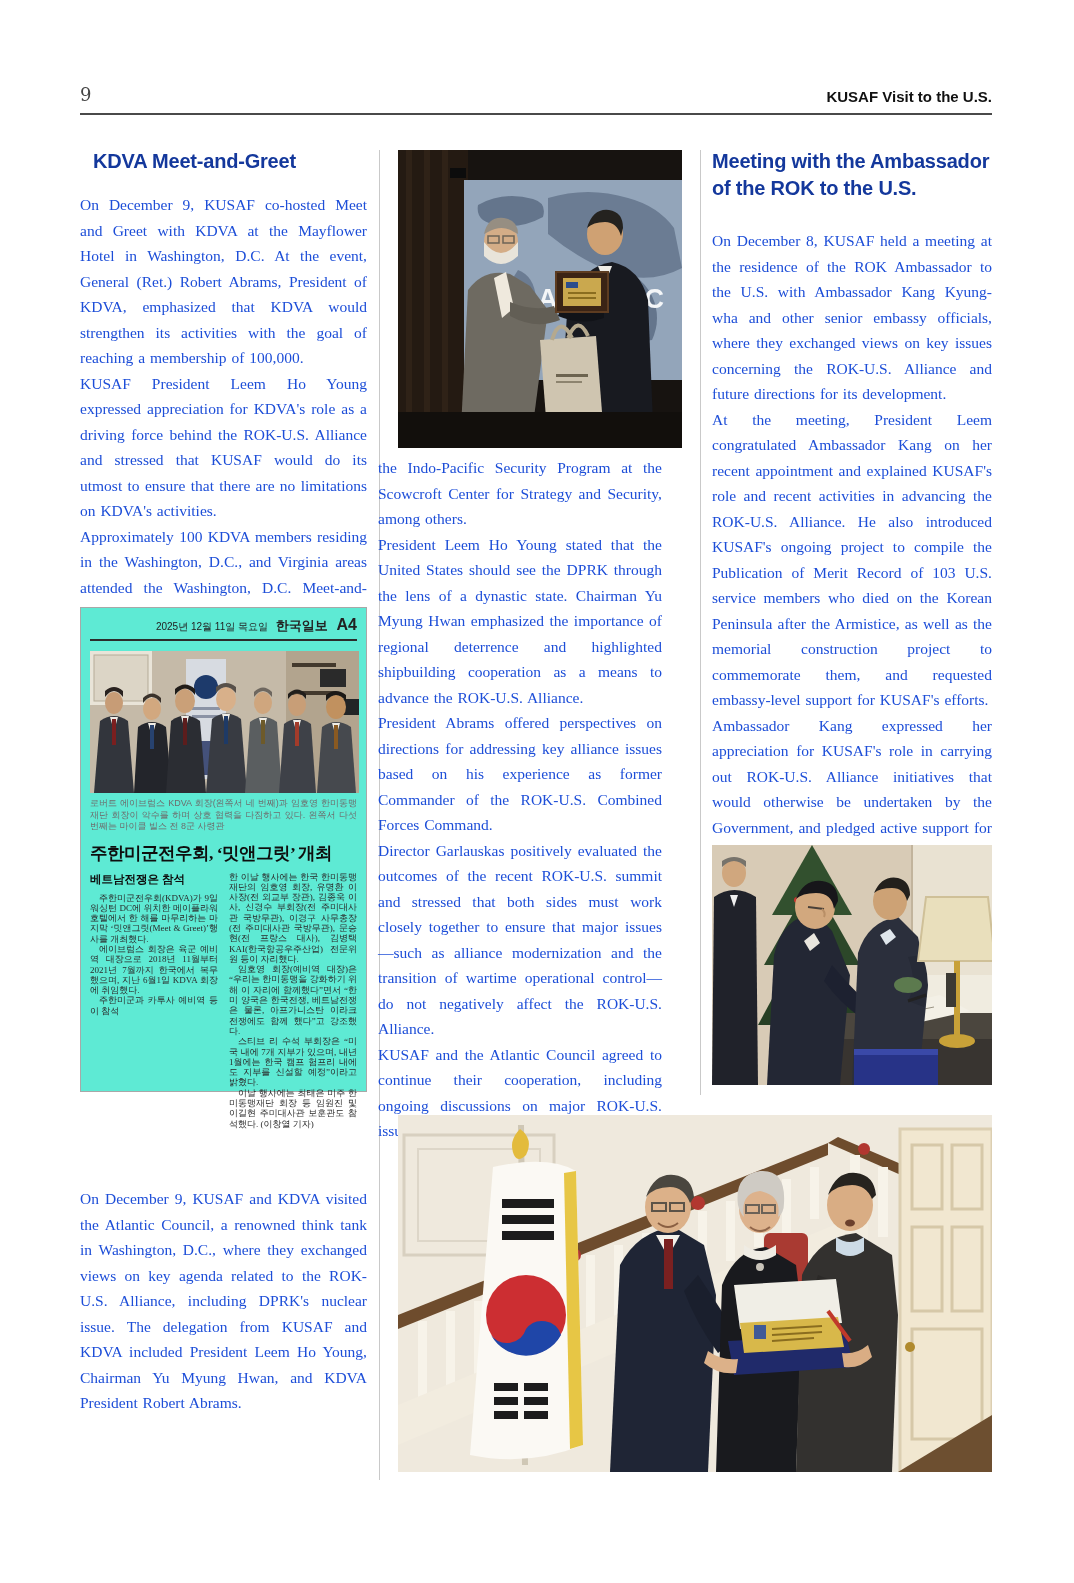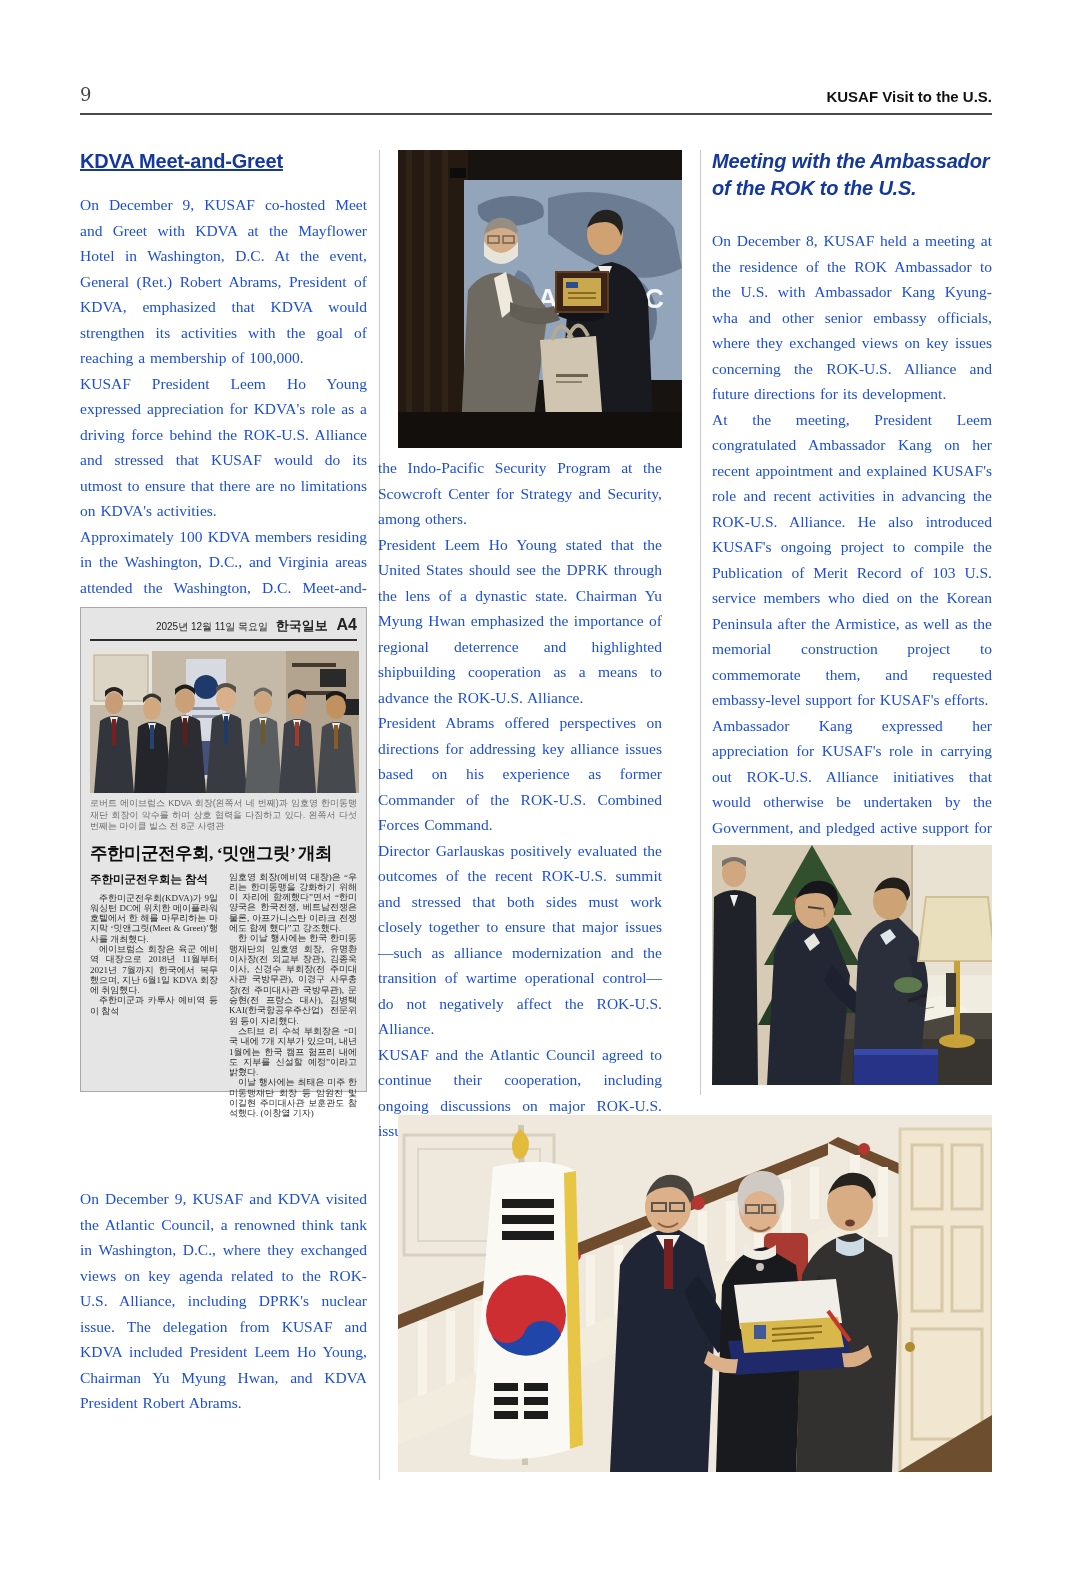--- a/index.html
+++ b/index.html
@@ -22,49 +22,49 @@
 
   
   h2.sec { font-family:"Liberation Sans", sans-serif; font-weight:bold; color:#14389c;
     font-size:20px; line-height:27px; letter-spacing:-0.2px; }
   .body-text p { font-size:15.5px; line-height:25.5px; text-align:justify; color:#1d4ed8;
     margin:0; word-spacing:1px; }
 
   .abs { position:absolute; }
 
   
-  .l-art1-title { left:80px; top:148px; width:290px;text-decoration:underline; }
+  .l-art1-title { left:93px; top:148px; width:290px; }
   .l-art1-body  { left:80px; top:192px; width:287px; }
   .l-art2-title { left:80px; top:1112px; width:290px; }
   .l-art2-body  { left:80px; top:1186px; width:287px; }
 
   
   .newspaper { left:80px; top:607px; width:287px; height:485px; border:1px solid #a8a8a8;
-    background:#e5e5e5; padding:8px 9px 6px 9px; }
+    background:#5eead4; padding:8px 9px 6px 9px; }
   .np-dateline { text-align:right; font-size:10px; color:#222; border-bottom:2px solid #2c2c2c;
     padding-bottom:4px; font-family:"Liberation Sans", sans-serif; }
   .np-dateline .mast { font-weight:bold; font-size:13px; margin-left:5px; }
   .np-dateline .pg { font-weight:bold; font-size:16px; margin-left:6px; }
   .np-photo { margin-top:10px; width:269px; height:142px; background:#c9bfae; overflow:hidden; }
   .np-caption { margin-top:5px; font-size:9px; line-height:11.5px; color:#6d6d6d; text-align:justify;
     font-family:"Liberation Sans", sans-serif; }
   .np-headline { margin-top:8px; font-size:17.5px; font-weight:bold; color:#0e0e0e;
     letter-spacing:-0.5px; line-height:24px; }
   .np-cols { display:flex; gap:11px; margin-top:7px; }
   .np-col { width:129px; }
   .np-subhead { font-size:11.5px; font-weight:bold; color:#0e0e0e; margin-bottom:6px; }
   .np-col p { font-size:9px; line-height:10.3px; text-align:justify; color:#2a2a2a; text-indent:1em; }
   .np-col.c2 p:first-child { text-indent:0; }
 
   
   .m-photo { left:398px; top:150px; width:284px; height:298px; background:#1a1511; overflow:hidden; }
   .m-body  { left:378px; top:455px; width:284px; }
 
   
-  .r-title { left:712px; top:148px; width:284px;font-style:italic; }
+  .r-title { left:712px; top:148px; width:284px; }
   .r-body  { left:712px; top:228px; width:280px; }
   .r-photo { left:712px; top:845px; width:280px; height:240px; background:#ded3c2; overflow:hidden; }
 
   
   .b-photo { left:398px; top:1115px; width:594px; height:357px; background:#efe9df; overflow:hidden; }
 
   svg { display:block; }
 </style>
 </head>
 <body>
@@ -163,30 +163,30 @@
         </g>
       </svg>
     </div>
 
     <div class="np-caption">로버트 에이브럼스 KDVA 회장(왼쪽서 네 번째)과 임호영 한미동맹재단 회장이 악수를 하며 상호 협력을 다짐하고 있다. 왼쪽서 다섯 번째는 마이클 빌스 전 8군 사령관</div>
 
     <div class="np-headline">주한미군전우회, ‘밋앤그릿’ 개최</div>
 
     <div class="np-cols">
       <div class="np-col c1">
-        <div class="np-subhead">주한미군전우회는 참석</div>
+        <div class="np-subhead">베트남전쟁은 참석</div>
         <div>
             <p>주한미군전우회(KDVA)가 9일 워싱턴 DC에 위치한 메이플라워호텔에서 한 해를 마무리하는 마지막 ‘밋앤그릿(Meet &amp; Greet)’행사를 개최했다.</p>
             <p>에이브럼스 회장은 육군 예비역 대장으로 2018년 11월부터 2021년 7월까지 한국에서 복무했으며, 지난 6월1일 KDVA 회장에 취임했다.</p>
             <p>주한미군과 카투사 예비역 등이 참석</p>
           </div>
       </div>
       <div class="np-col c2">
+          <p>한 이날 행사에는 한국 한미동맹재단의 임호영 회장, 유명환 이사장(전 외교부 장관), 김종욱 이사, 신경수 부회장(전 주미대사관 국방무관), 이경구 사무총장(전 주미대사관 국방무관), 문승현(전 프랑스 대사), 김병택 KAI(한국항공우주산업) 전문위원 등이 자리했다.</p>
           <p>임호영 회장(예비역 대장)은 “우리는 한미동맹을 강화하기 위해 이 자리에 함께했다”면서 “한미 양국은 한국전쟁, 베트남전쟁은 물론, 아프가니스탄 이라크 전쟁에도 함께 했다”고 강조했다.</p>
-          <p>한 이날 행사에는 한국 한미동맹재단의 임호영 회장, 유명환 이사장(전 외교부 장관), 김종욱 이사, 신경수 부회장(전 주미대사관 국방무관), 이경구 사무총장(전 주미대사관 국방무관), 문승현(전 프랑스 대사), 김병택 KAI(한국항공우주산업) 전문위원 등이 자리했다.</p>
           <p>스티브 리 수석 부회장은 “미국 내에 7개 지부가 있으며, 내년 1월에는 한국 캠프 험프리 내에도 지부를 신설할 예정”이라고 밝혔다.</p>
           <p>이날 행사에는 최태은 미주 한미동맹재단 회장 등 임원진 및 이길현 주미대사관 보훈관도 참석했다. (이창열 기자)</p>
         </div>
     </div>
   </div>
 
   <div class="body-text abs l-art2-body">
       <p>On December 9, KUSAF and KDVA visited the Atlantic Council, a renowned think tank in Washington, D.C., where they exchanged views on key agenda related to the ROK-U.S. Alliance, including DPRK's nuclear issue. The delegation from KUSAF and KDVA included President Leem Ho Young, Chairman Yu Myung Hwan, and KDVA President Robert Abrams.</p>
     </div>
 

